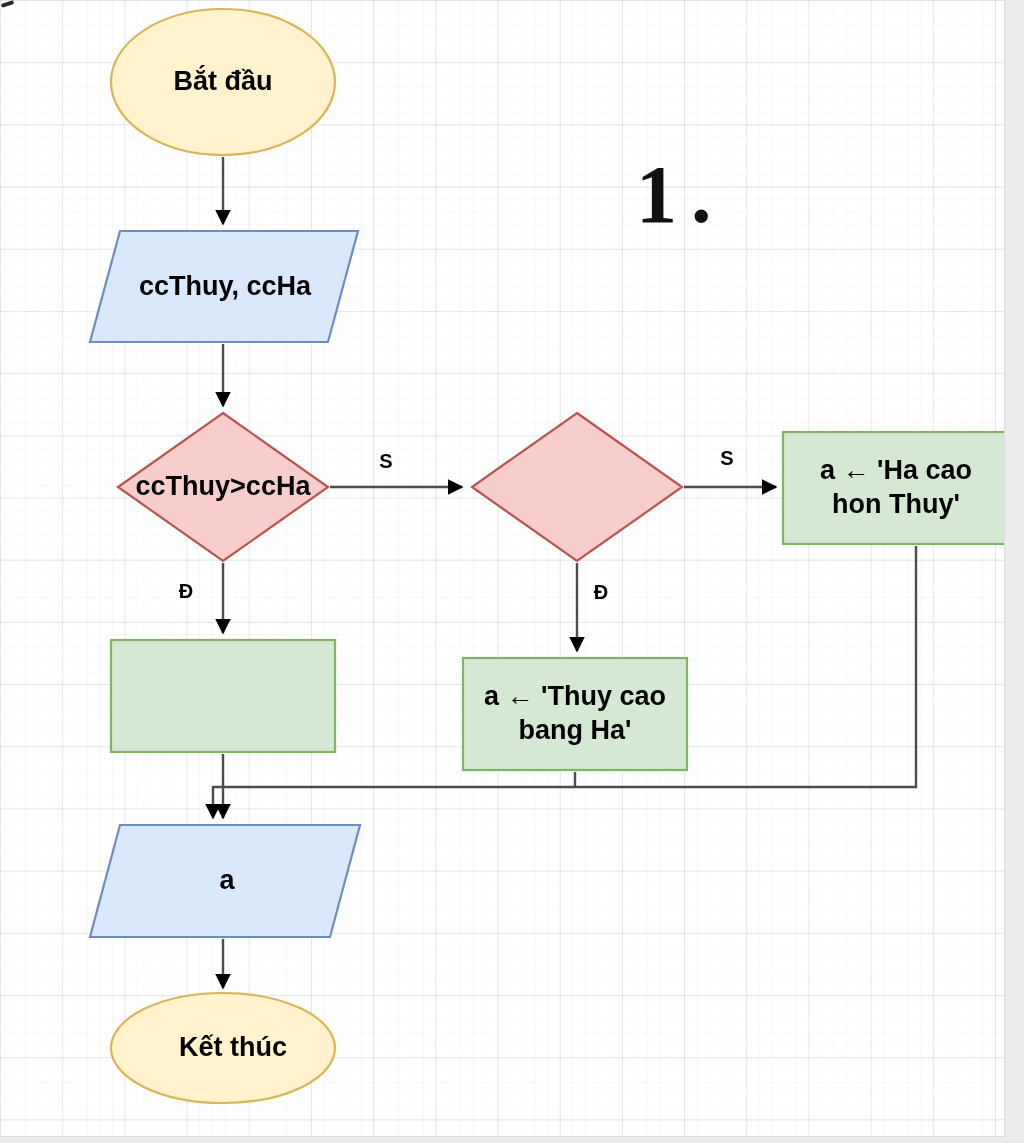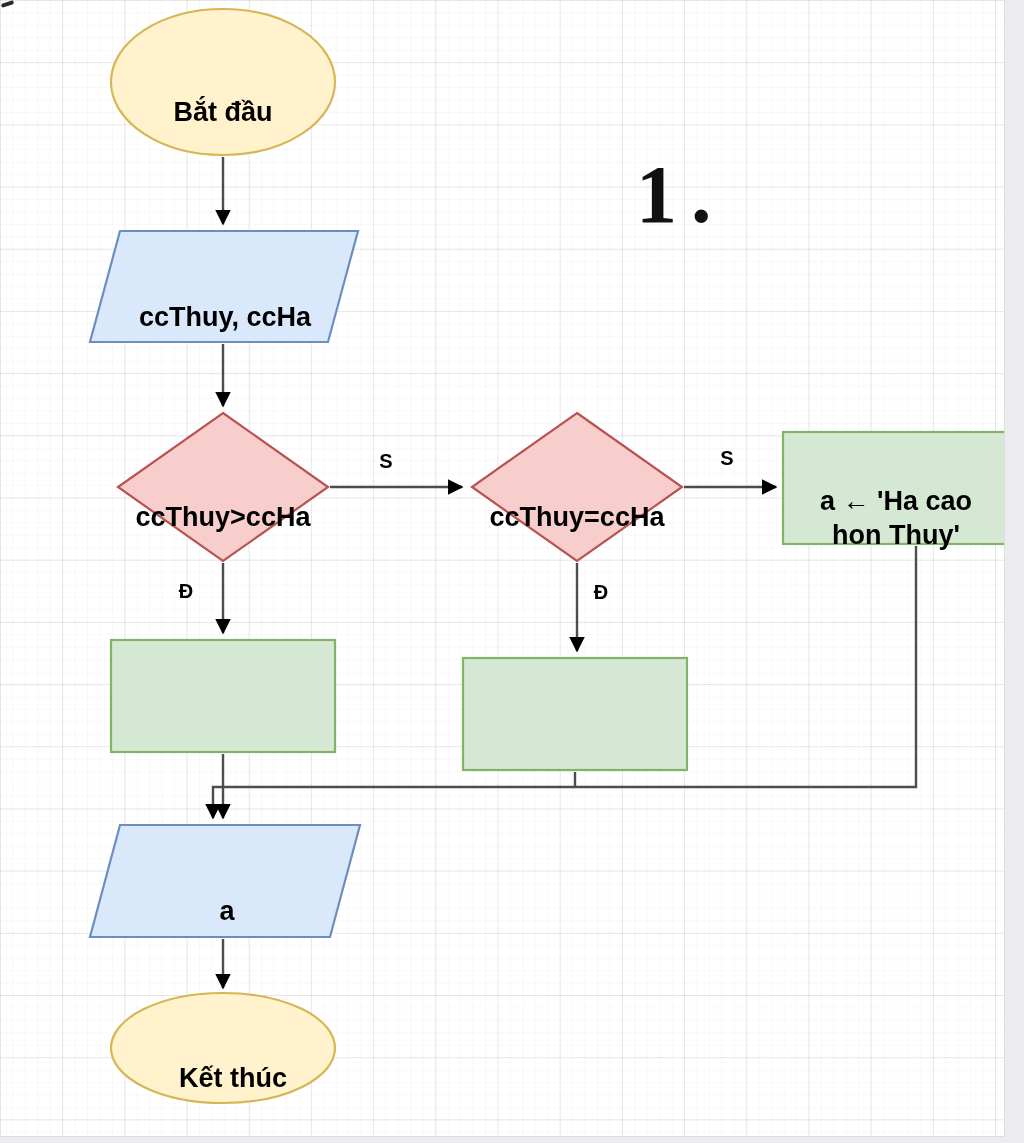--- a/index.html
+++ b/index.html
@@ -29,21 +29,21 @@
     background:#ececee;border-top:1px solid #dddde0;
   }
   #corner-mark{
     position:absolute;left:1px;top:2px;width:13px;height:4px;
     background:#2a2a2a;transform:rotate(-18deg);border-radius:2px;
   }
   svg#shapes{position:absolute;left:0;top:0;}
   .lbl{
     position:absolute;transform:translate(-50%,-50%);
     font-weight:bold;font-size:27px;line-height:1.25;color:#000;
-    text-align:center;white-space:nowrap;pointer-events:none;margin-top:31px;
+    text-align:center;white-space:nowrap;pointer-events:none;
   }
   .lbl.wrap{white-space:normal;}
   .edge-lbl{
     position:absolute;transform:translate(-50%,-50%);
     font-weight:bold;font-size:20px;color:#000;pointer-events:none;
   }
   #annotation-number{
     position:absolute;left:636px;top:154px;
     font-family:"Liberation Serif","DejaVu Serif",serif;
     font-weight:bold;font-size:82px;color:#111;letter-spacing:14px;
@@ -95,25 +95,25 @@
 
     <ellipse cx="223" cy="1048" rx="112" ry="55" stroke-width="2.2" fill="#fff2cc" stroke="#d6b656"></ellipse>
   </svg>
 
   <div class="lbl" style="left:223px;top:82px;">Bắt đầu</div>
 
   <div class="lbl" style="left:223px;top:487px;">ccThuy&gt;ccHa</div>
 
   <div class="lbl" style="left:225px;top:287px;">ccThuy, ccHa</div>
 
-  <div class="lbl" style="left:577px;top:487px;">ccThuy=ccHa</div>
 
   <div class="lbl wrap" style="left:896px;top:488px;width:190px;">a ← 'Ha cao hon Thuy'</div>
 
 
+  <div class="lbl wrap" style="left:575px;top:714px;width:205px;">a ← 'Thuy cao bang Ha'</div>
 
   <div class="lbl" style="left:227px;top:881px;">a</div>
 
   <div class="lbl" style="left:233px;top:1048px;">Kết thúc</div>
 
   <div class="edge-lbl" style="left:386px;top:461px;">S</div>
 
   <div class="edge-lbl" style="left:727px;top:458px;">S</div>
 
   <div class="edge-lbl" style="left:186px;top:591px;">Đ</div>

